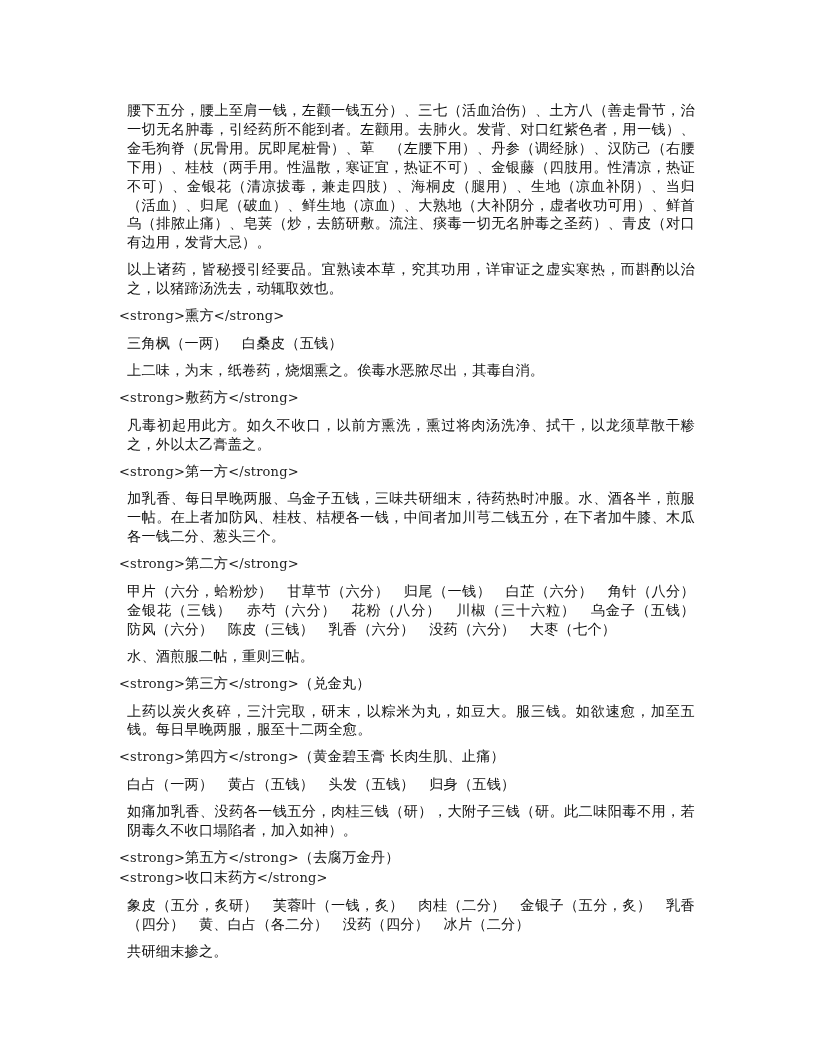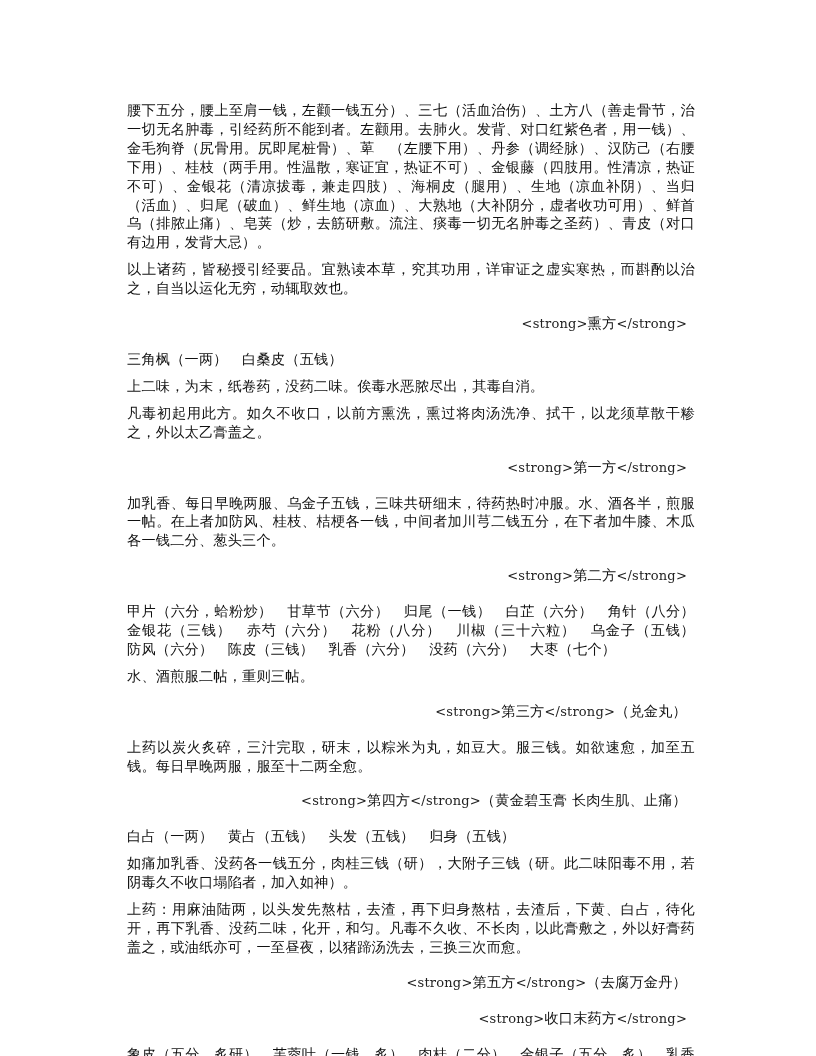--- a/index.html
+++ b/index.html
@@ -25,57 +25,56 @@
       letter-spacing: 0.2px;
     }
     .para {
       margin: 8px;
       padding: 0;
       text-align: justify;
       text-justify: inter-character;
       word-break: break-all;
     }
     .tagline {
-      margin: 16px;
+      margin: 0;
       padding: 0;
       white-space: nowrap;
-      text-align: right;
     }
     .tag {
       font-family: "DejaVu Serif", "Liberation Serif", serif;
       font-size: 13px;
       color: #222222;
     }
   </style>
 </head>
 <body>
 
 <div class="page">
   <p class="para">腰下五分，腰上至肩一钱，左颧一钱五分）、三七（活血治伤）、土方八（善走骨节，治一切无名肿毒，引经药所不能到者。左颧用。去肺火。发背、对口红紫色者，用一钱）、金毛狗脊（尻骨用。尻即尾桩骨）、萆　（左腰下用）、丹参（调经脉）、汉防己（右腰下用）、桂枝（两手用。性温散，寒证宜，热证不可）、金银藤（四肢用。性清凉，热证不可）、金银花（清凉拔毒，兼走四肢）、海桐皮（腿用）、生地（凉血补阴）、当归（活血）、归尾（破血）、鲜生地（凉血）、大熟地（大补阴分，虚者收功可用）、鲜首乌（排脓止痛）、皂荚（炒，去筋研敷。流注、痰毒一切无名肿毒之圣药）、青皮（对口有边用，发背大忌）。</p>
-  <p class="para">以上诸药，皆秘授引经要品。宜熟读本草，究其功用，详审证之虚实寒热，而斟酌以治之，自当以运化无穷，动辄取效也。</p>
+  <p class="para">以上诸药，皆秘授引经要品。宜熟读本草，究其功用，详审证之虚实寒热，而斟酌以治之，以猪蹄汤洗去，动辄取效也。</p>
 
   <p class="tagline"><span class="tag">&lt;strong&gt;</span><span>熏方</span><span class="tag">&lt;/strong&gt;</span></p>
   <p class="para">三角枫（一两）　白桑皮（五钱）</p>
-  <p class="para">上二味，为末，纸卷药，没药二味。俟毒水恶脓尽出，其毒自消。</p>
+  <p class="para">上二味，为末，纸卷药，烧烟熏之。俟毒水恶脓尽出，其毒自消。</p>
 
+  <p class="tagline"><span class="tag">&lt;strong&gt;</span><span>敷药方</span><span class="tag">&lt;/strong&gt;</span></p>
   <p class="para">凡毒初起用此方。如久不收口，以前方熏洗，熏过将肉汤洗净、拭干，以龙须草散干糁之，外以太乙膏盖之。</p>
 
   <p class="tagline"><span class="tag">&lt;strong&gt;</span><span>第一方</span><span class="tag">&lt;/strong&gt;</span></p>
   <p class="para">加乳香、每日早晚两服、乌金子五钱，三味共研细末，待药热时冲服。水、酒各半，煎服一帖。在上者加防风、桂枝、桔梗各一钱，中间者加川芎二钱五分，在下者加牛膝、木瓜各一钱二分、葱头三个。</p>
 
   <p class="tagline"><span class="tag">&lt;strong&gt;</span><span>第二方</span><span class="tag">&lt;/strong&gt;</span></p>
   <p class="para">甲片（六分，蛤粉炒）　甘草节（六分）　归尾（一钱）　白芷（六分）　角针（八分）　金银花（三钱）　赤芍（六分）　花粉（八分）　川椒（三十六粒）　乌金子（五钱）　防风（六分）　陈皮（三钱）　乳香（六分）　没药（六分）　大枣（七个）</p>
   <p class="para">水、酒煎服二帖，重则三帖。</p>
 
   <p class="tagline"><span class="tag">&lt;strong&gt;</span><span>第三方</span><span class="tag">&lt;/strong&gt;</span><span>（兑金丸）</span></p>
   <p class="para">上药以炭火炙碎，三汁完取，研末，以粽米为丸，如豆大。服三钱。如欲速愈，加至五钱。每日早晚两服，服至十二两全愈。</p>
 
   <p class="tagline"><span class="tag">&lt;strong&gt;</span><span>第四方</span><span class="tag">&lt;/strong&gt;</span><span>（黄金碧玉膏 长肉生肌、止痛）</span></p>
   <p class="para">白占（一两）　黄占（五钱）　头发（五钱）　归身（五钱）</p>
   <p class="para">如痛加乳香、没药各一钱五分，肉桂三钱（研），大附子三钱（研。此二味阳毒不用，若阴毒久不收口塌陷者，加入如神）。</p>
-  <p class="para">上药：用麻油陆两，以头发先熬枯，去渣，再下归身熬枯，去渣后，下黄、白占，待化开，再下乳香、没药二味，化开，和匀。凡毒不久收、不长肉，以此膏敷之，外以好膏药盖之，或油纸亦可，一至昼夜，以猪蹄汤洗去，三换三次而愈。</p>
 
   <p class="tagline"><span class="tag">&lt;strong&gt;</span><span>第五方</span><span class="tag">&lt;/strong&gt;</span><span>（去腐万金丹）</span></p>
 
   <p class="tagline"><span class="tag">&lt;strong&gt;</span><span>收口末药方</span><span class="tag">&lt;/strong&gt;</span></p>
   <p class="para">象皮（五分，炙研）　芙蓉叶（一钱，炙）　肉桂（二分）　金银子（五分，炙）　乳香（四分）　黄、白占（各二分）　没药（四分）　冰片（二分）</p>
   <p class="para">共研细末掺之。</p>
 </div>
 
 </body></html>

